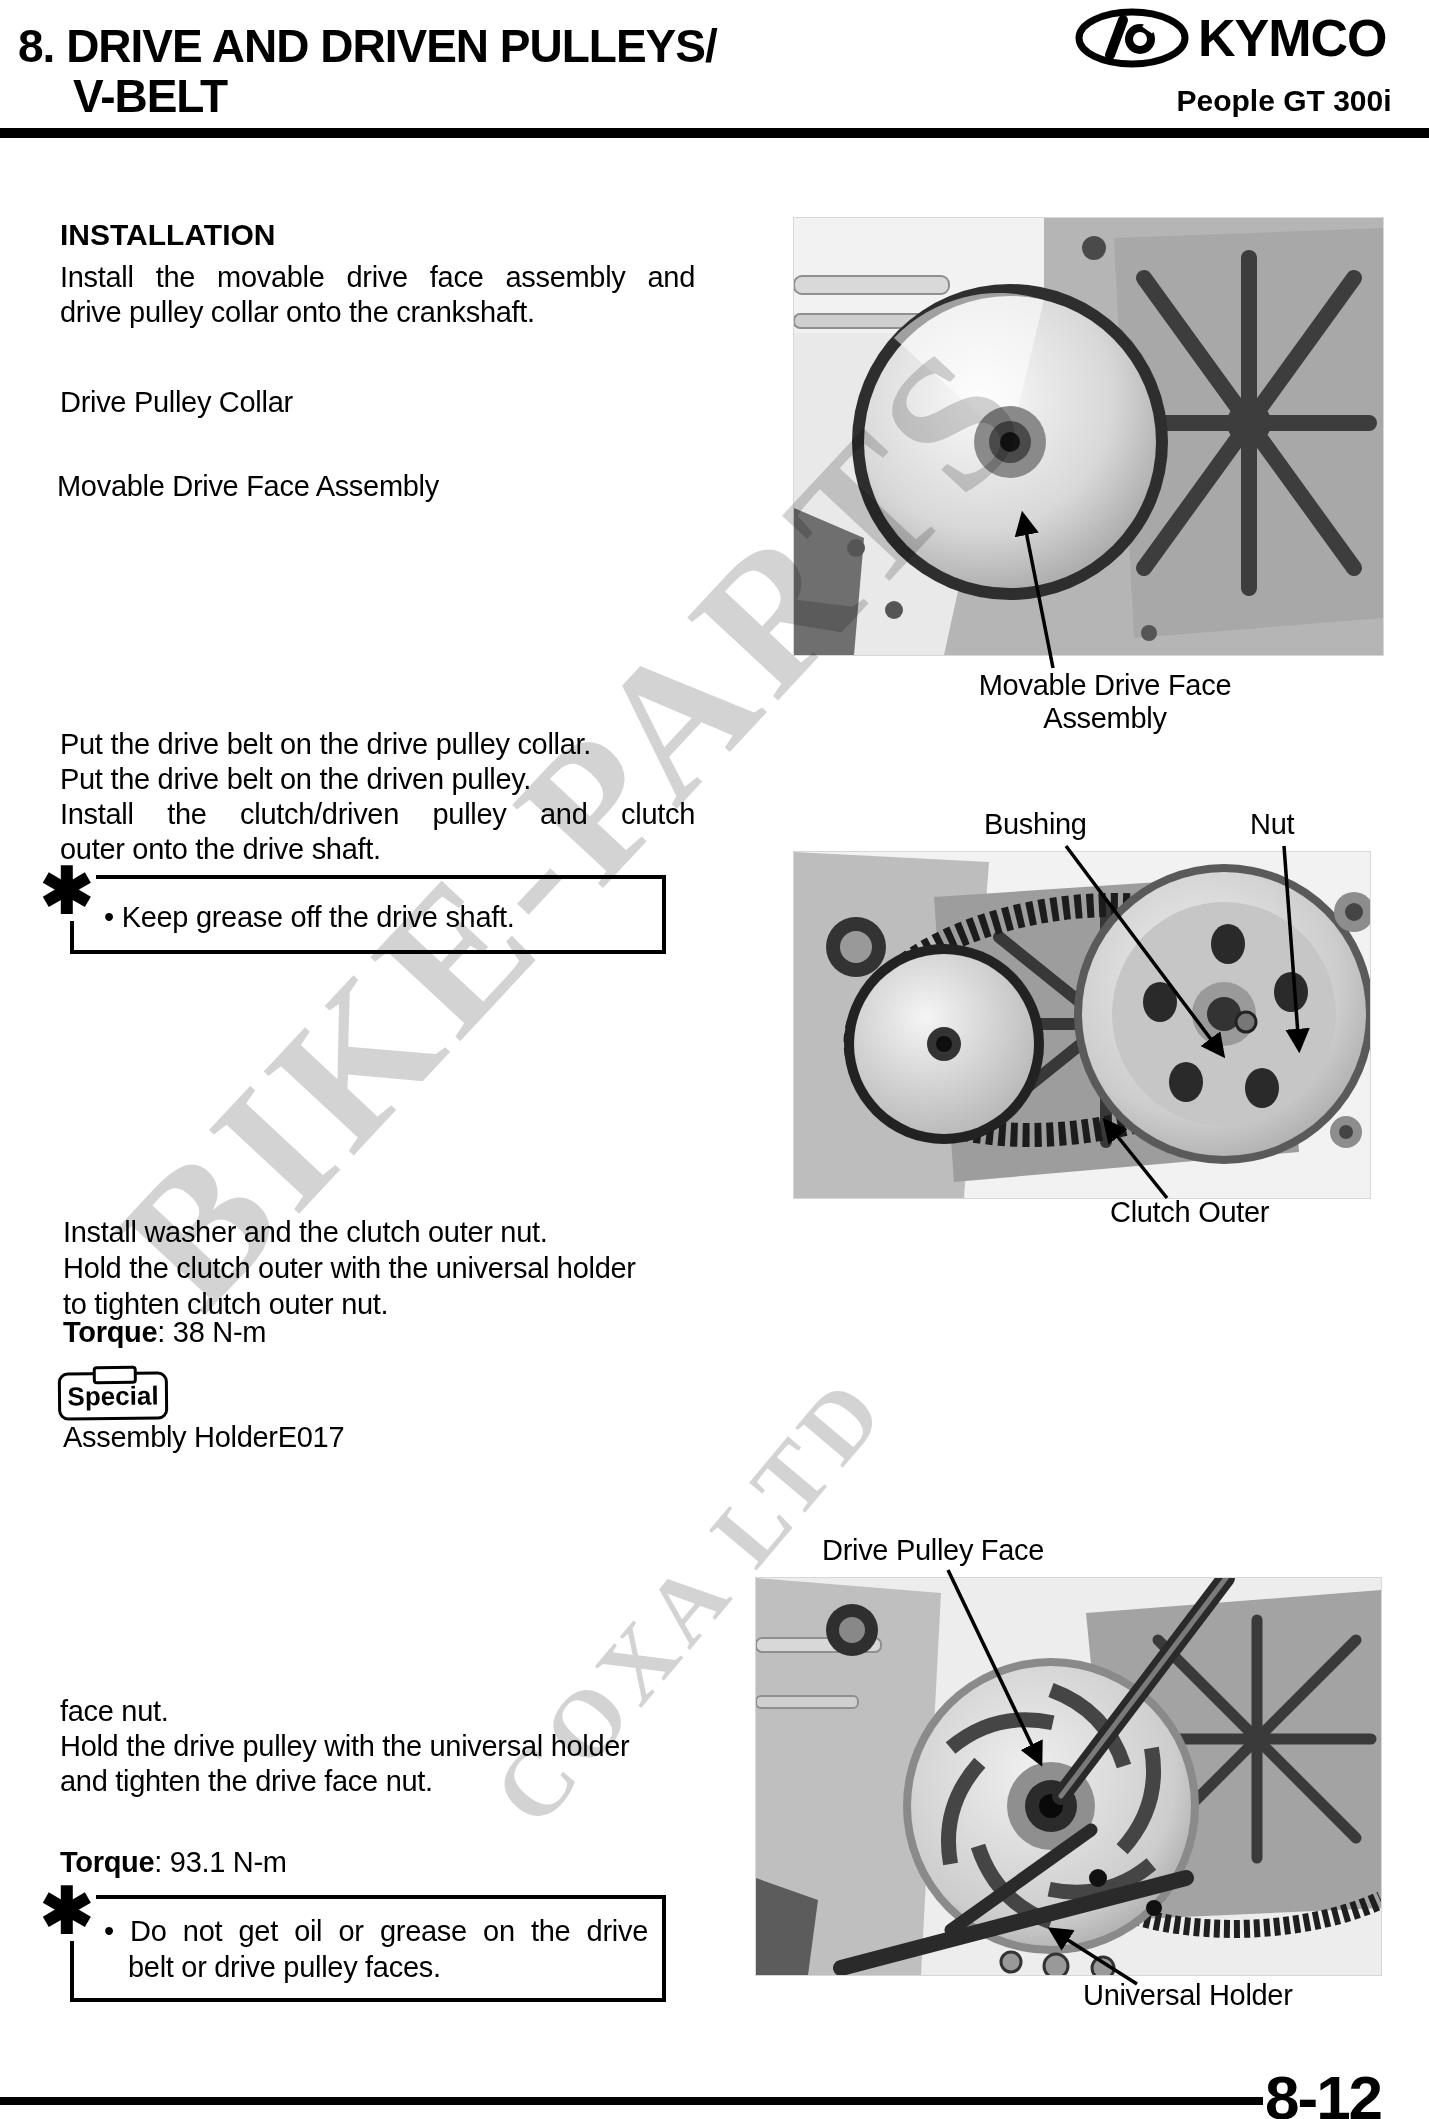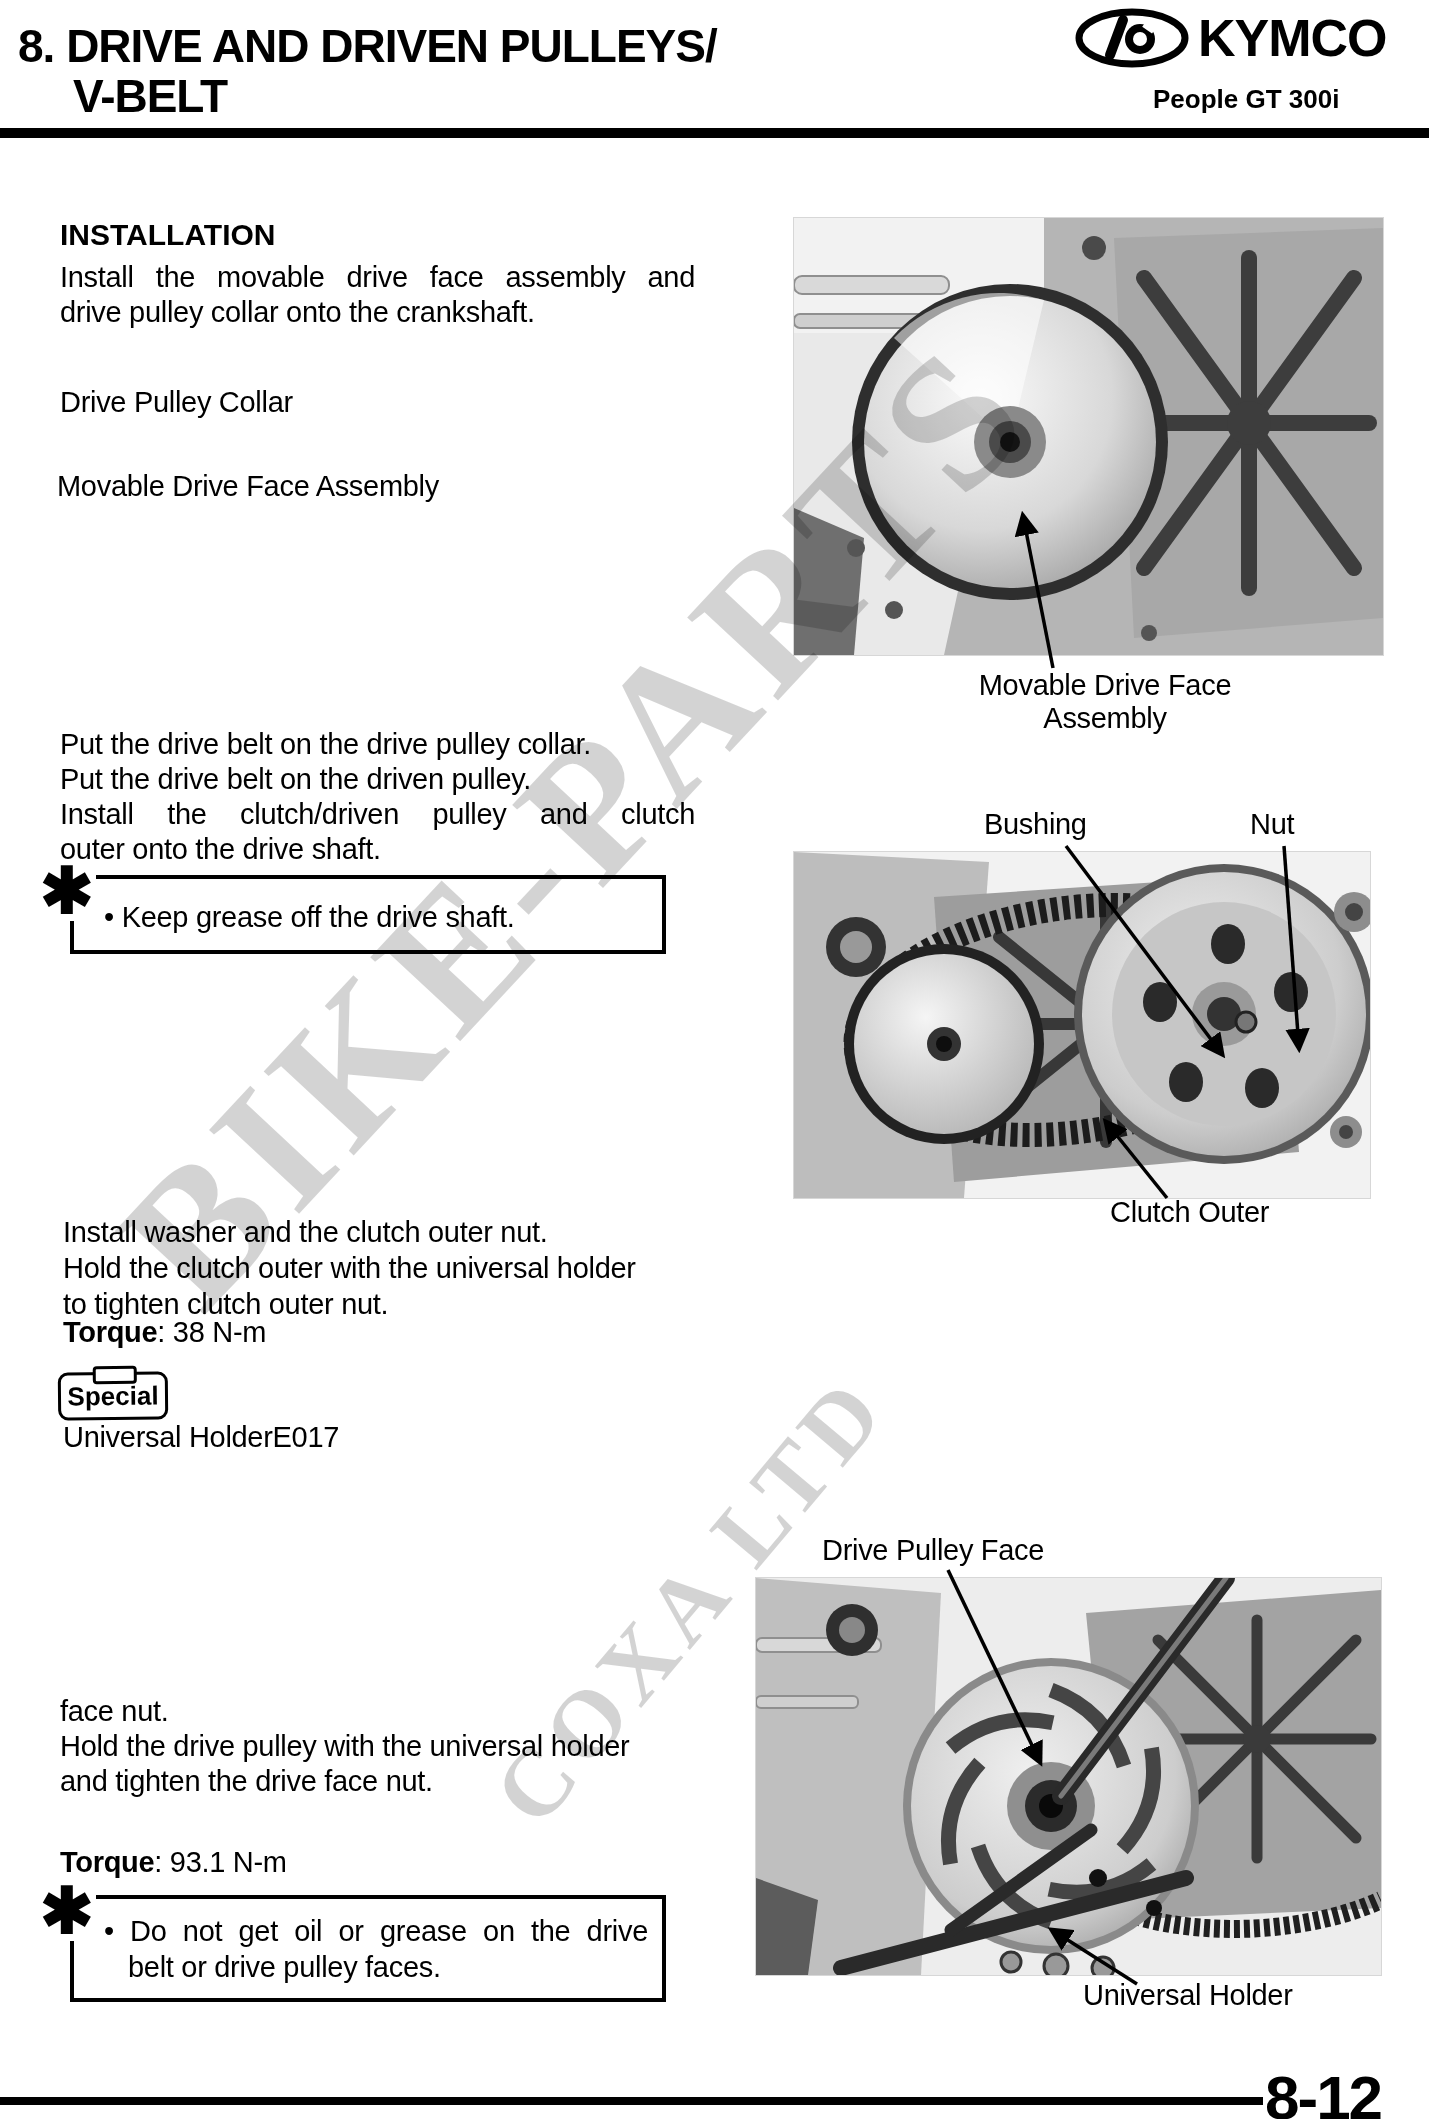--- a/index.html
+++ b/index.html
@@ -5,21 +5,21 @@
   html,body{margin:0;padding:0;background:#888;}
   .page{
     position:relative;width:1429px;height:2119px;background:#ffffff;
     font-family:"Liberation Sans",sans-serif;color:#000;overflow:hidden;
     margin:0 auto;
   }
   .abs{position:absolute;}
   
   .title-line{font-weight:bold;font-size:46px;letter-spacing:-1px;white-space:nowrap;line-height:1.05;}
   .brand-text{font-weight:bold;font-size:52px;letter-spacing:-1px;white-space:nowrap;}
-  .model-text{font-weight:bold;font-size:26px;text-align:left;white-space:nowrap;}
+  .model-text{font-weight:bold;font-size:30px;text-align:center;white-space:nowrap;}
   .rule{background:#000;}
   
   .h2{font-weight:bold;font-size:30px;white-space:nowrap;}
   .body-col{width:635px;font-size:29px;letter-spacing:-0.3px;line-height:35px;}
   .bline{width:100%;}
   .stretch{text-align:justify;text-align-last:justify;}
   .plain-label{font-size:29px;letter-spacing:-0.3px;white-space:nowrap;}
   .torque-line{font-size:29px;letter-spacing:-0.3px;white-space:nowrap;}
   .torque-line b{font-weight:bold;}
   
@@ -102,21 +102,21 @@
     <div class="bline">to tighten clutch outer nut.</div>
   </div>
   <div class="abs torque-line z3" style="left:63px;top:1316px;">
     <b>Torque</b><span>: 38 N-m</span>
   </div>
 
   <div class="abs special-badge z3" style="left:58px;top:1372px;">
     <div class="special-tab"></div>
     <span>Special</span>
   </div>
-  <div class="abs plain-label z3" style="left:63px;top:1421px;">Universal HolderE017</div>
+  <div class="abs plain-label z3" style="left:63px;top:1421px;">Assembly HolderE017</div>
 
   <div class="abs body-col z3" style="left:60px;top:1694px;">
     <div class="bline">face nut.</div>
     <div class="bline">Hold the drive pulley with the universal holder</div>
     <div class="bline">and tighten the drive face nut.</div>
   </div>
   <div class="abs torque-line z3" style="left:60px;top:1846px;">
     <b>Torque</b><span>: 93.1 N-m</span>
   </div>
 

